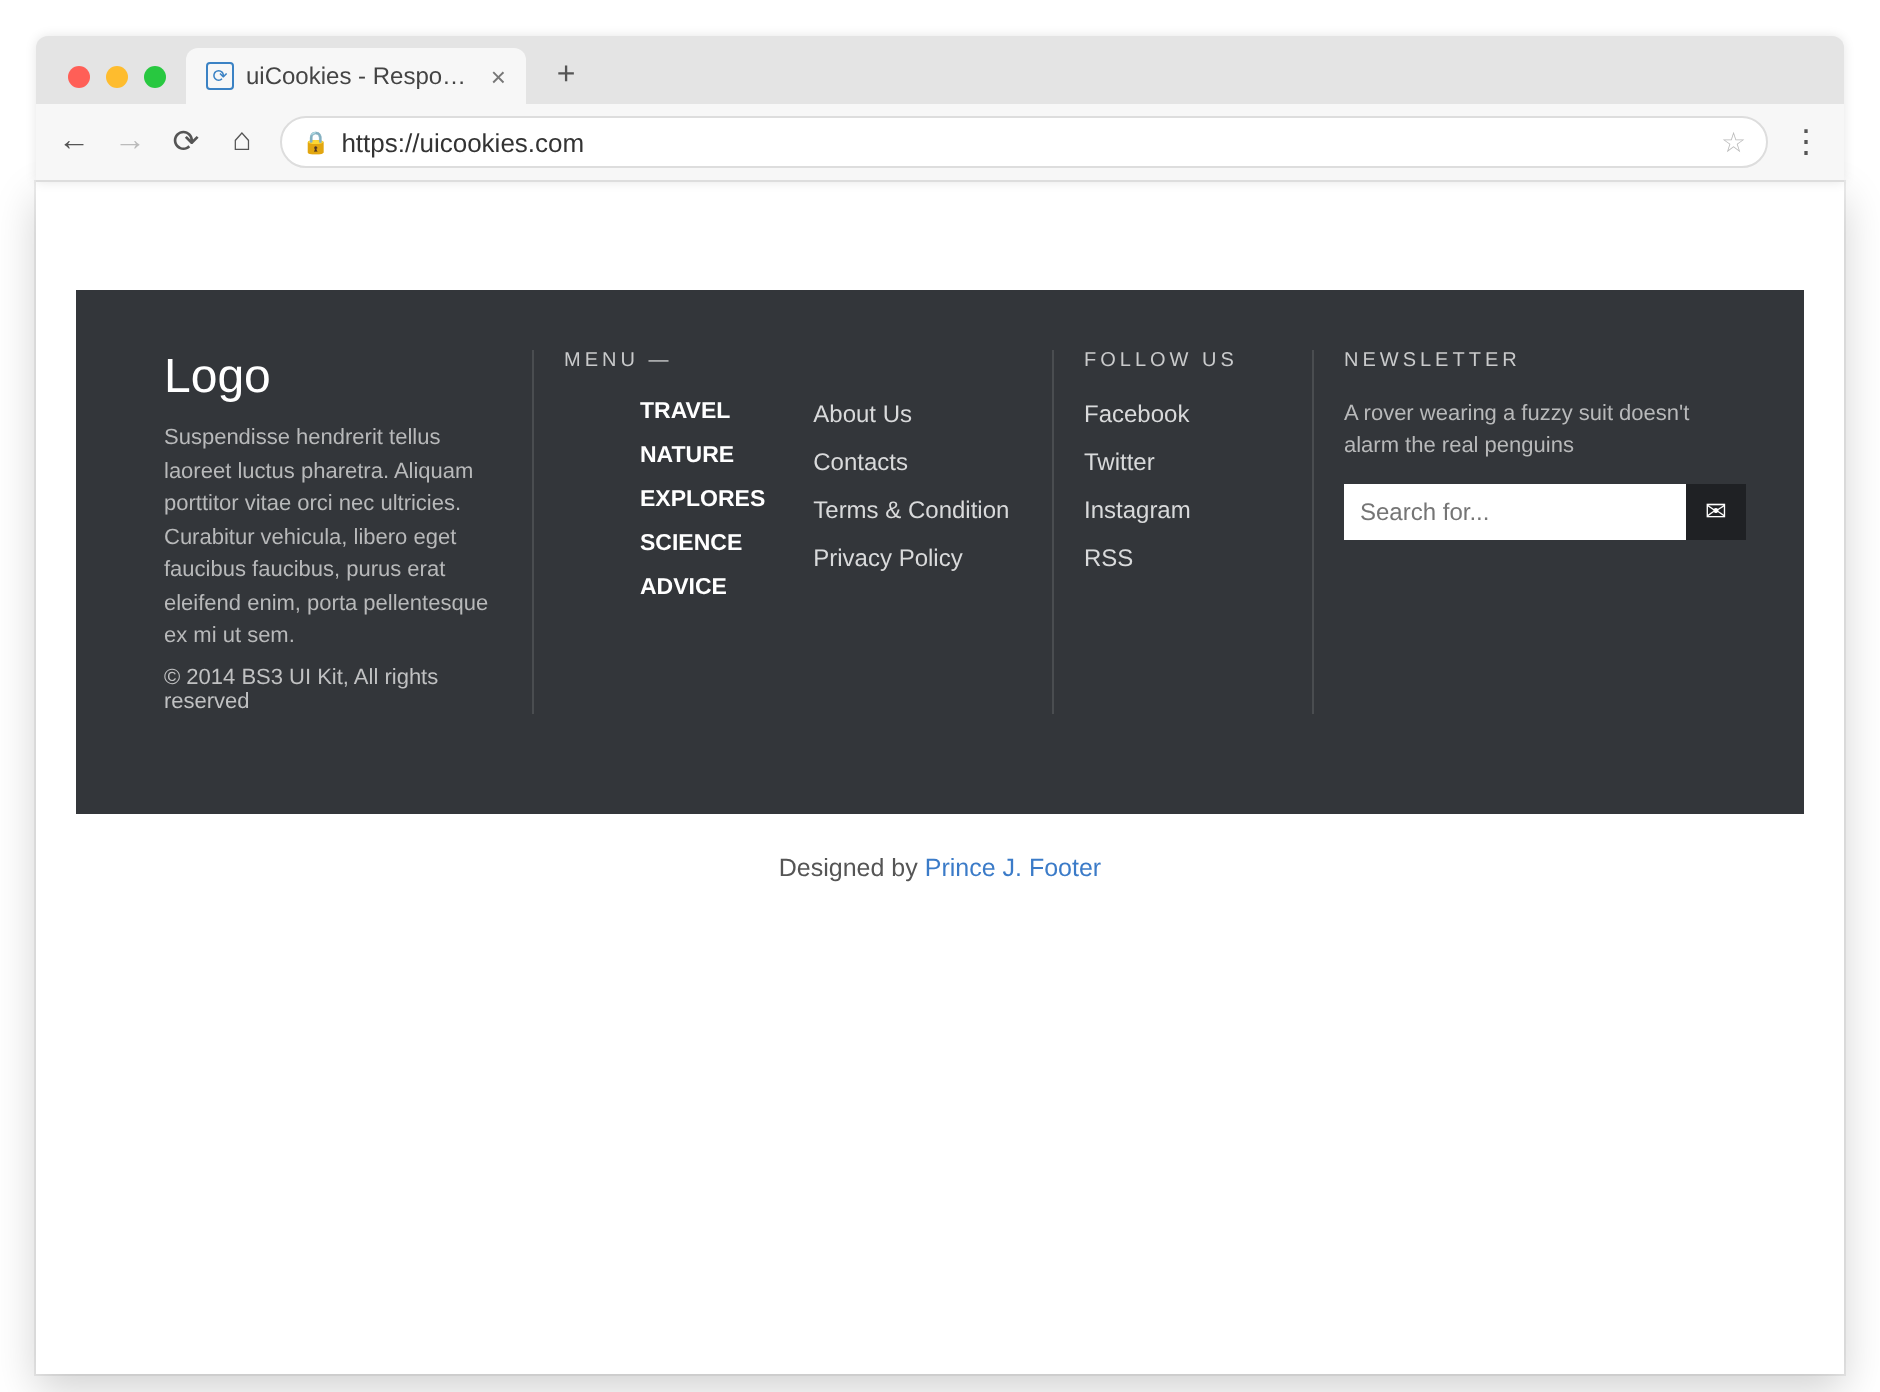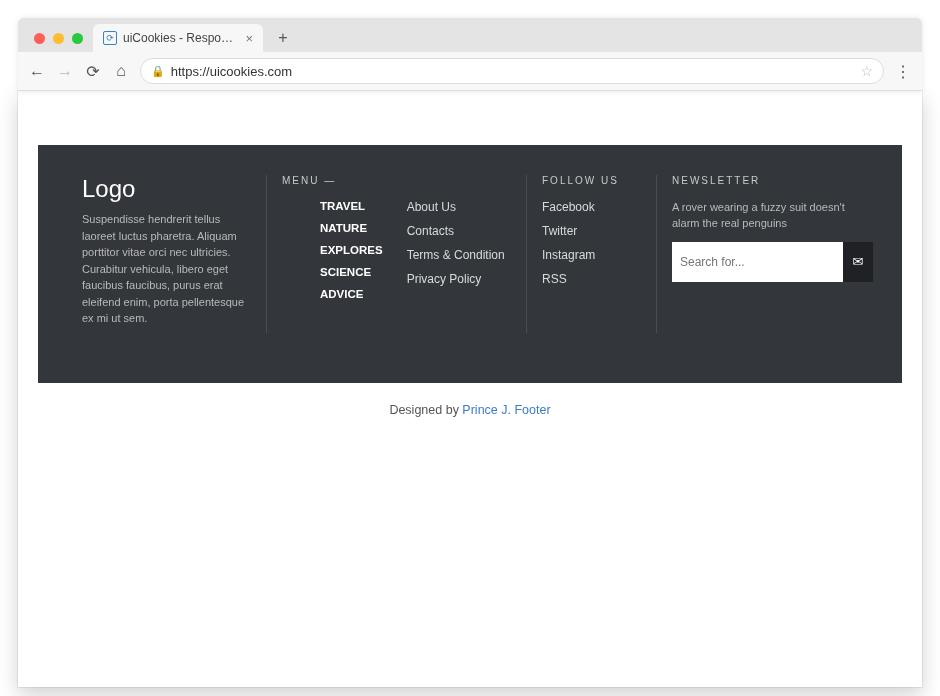--- a/index.html
+++ b/index.html
@@ -114,21 +114,21 @@
   .logo .copy{ font-size:11px; color:#c0c1c2;}
   .colhead{ font-size:10px; letter-spacing:2px; color:#c9cacb; margin-bottom:14px; text-transform:uppercase;}
   .menu-cols{ display:flex; gap:24px;margin-left:38px;}
   .menu-cols ul{ list-style:none; }
   .menu-cols li{ margin-bottom:10px; font-size:12px; }
   .menu-cols .primary li{ font-weight:700; color:#fff; text-transform:uppercase; font-size:11.5px;}
   .menu-cols .secondary li{ color:#d9dadb; }
   .follow ul{ list-style:none;}
   .follow li{ margin-bottom:10px; color:#d9dadb;}
   .news p{ font-size:11px; color:#b8b9ba; line-height:1.45; margin-bottom:10px;}
-  .searchwrap{ display:flex; height:40px; }
+  .searchwrap{ display:flex; height:28px; }
   .searchwrap input{
     flex:1; border:none; padding:0 8px; font-size:12px; outline:none;
   }
   .searchwrap .btn{
     width:30px; background:#1f2124; color:#fff;
     display:flex;align-items:center;justify-content:center;font-size:13px;
   }
   .credit{
     text-align:center;
     font-size:12.5px;
@@ -169,20 +169,21 @@
 </div>
 
 <div class="page-area">
   <div class="page-inner">
 
     <div class="footer">
 
       <div class="col logo">
         <h2>Logo</h2>
         <p>Suspendisse hendrerit tellus laoreet luctus pharetra. Aliquam porttitor vitae orci nec ultricies. Curabitur vehicula, libero eget faucibus faucibus, purus erat eleifend enim, porta pellentesque ex mi ut sem.</p>
+        <div class="copy">© 2014 BS3 UI Kit, All rights reserved</div>
       </div>
 
       <div class="col menu">
         <div class="colhead">MENU —</div>
         <div class="menu-cols">
           <ul class="primary">
             <li>TRAVEL</li>
             <li>NATURE</li>
             <li>EXPLORES</li>
             <li>SCIENCE</li>

